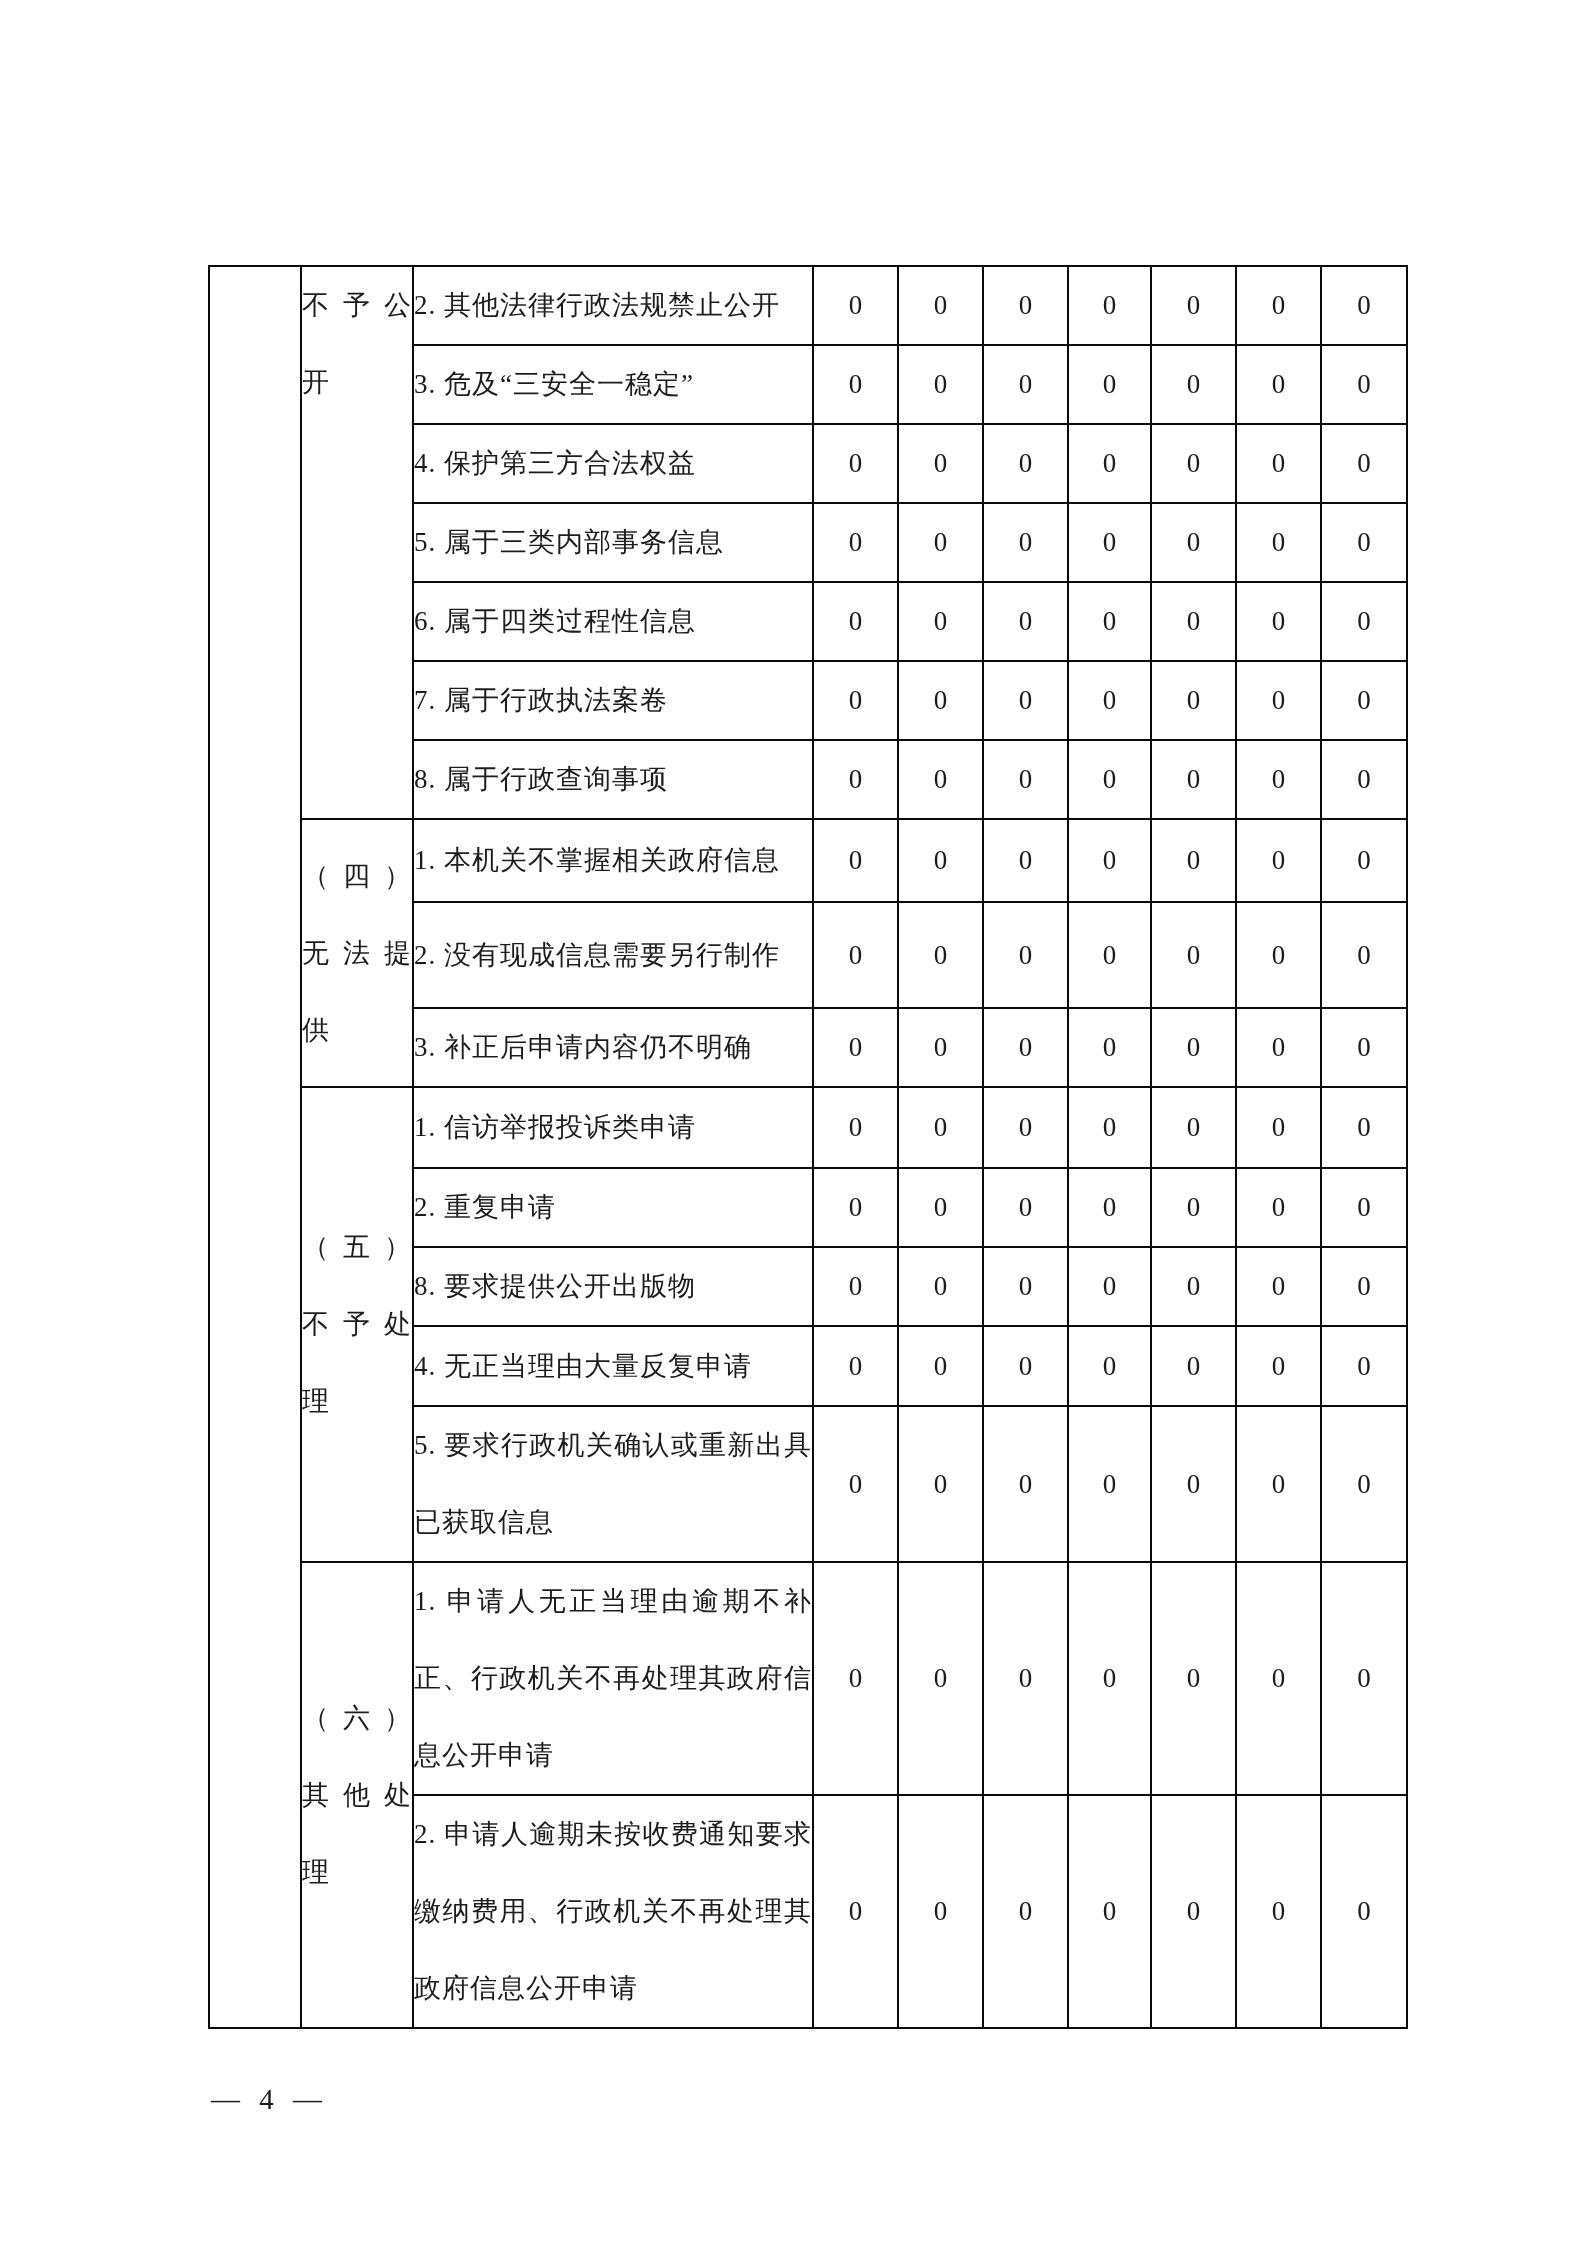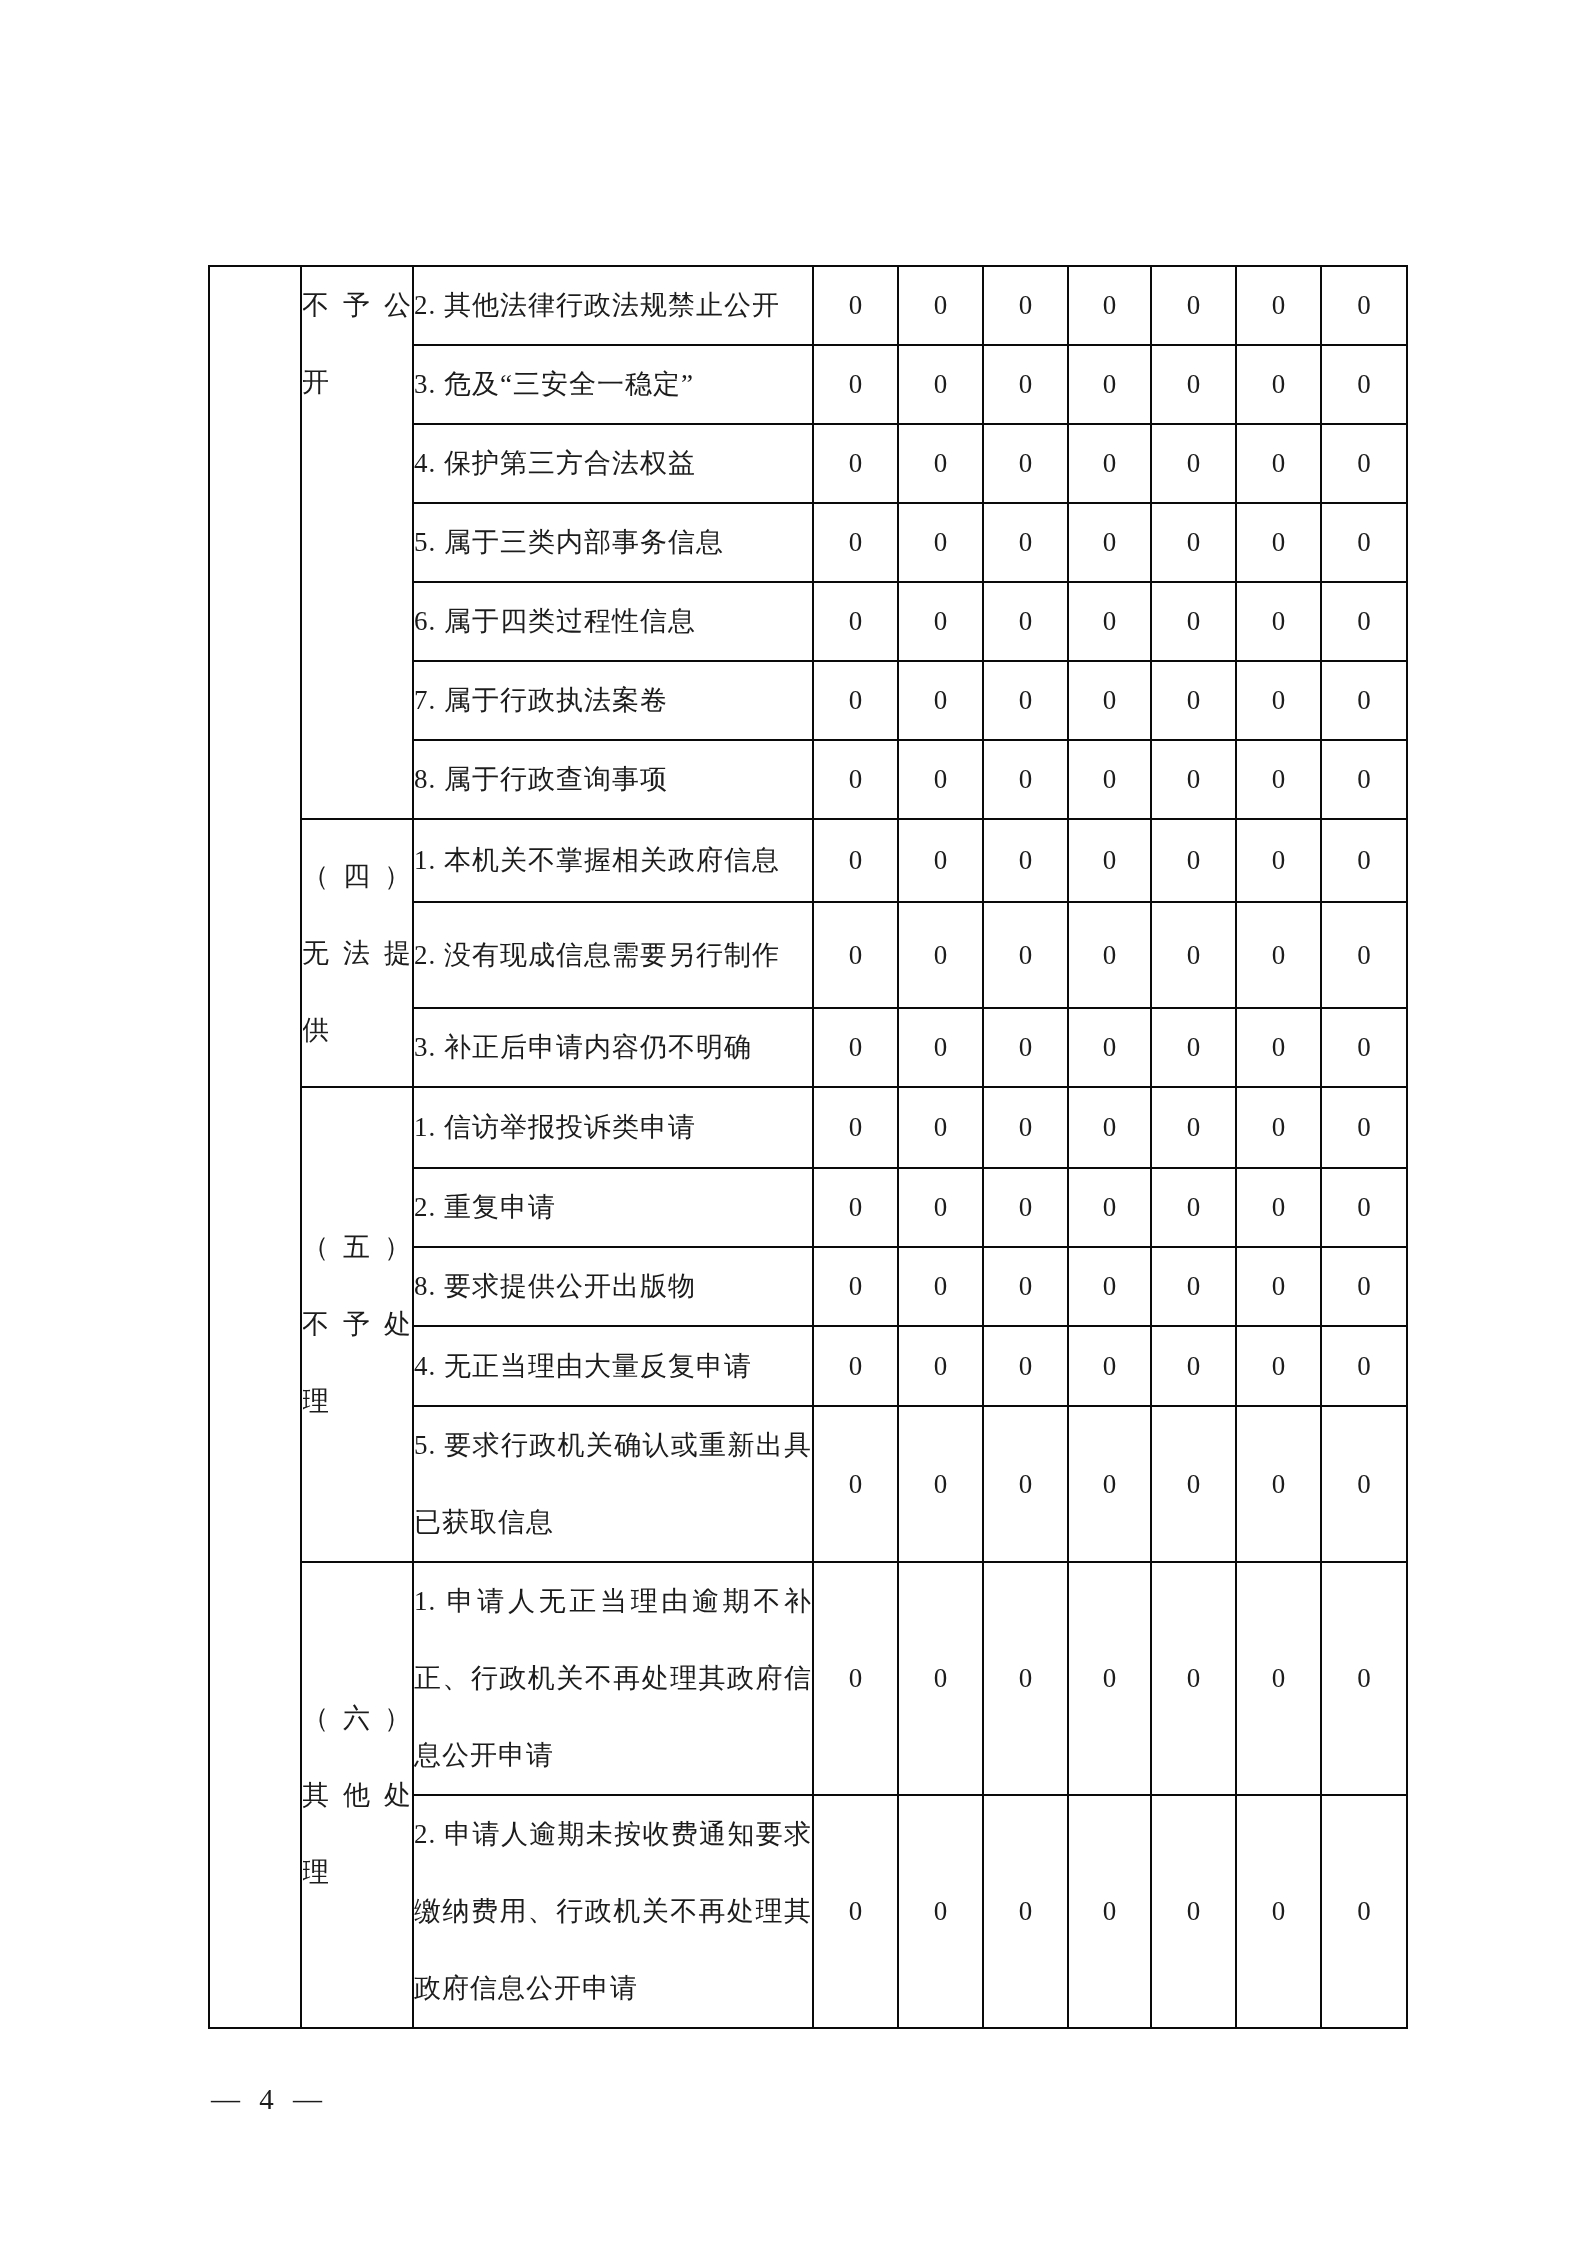--- a/index.html
+++ b/index.html
@@ -29,21 +29,20 @@
     overflow:hidden;
     background:#ffffff;
   }
   td.colA{ background:#ffffff; }
   td.colB{
     text-align:left;
     padding:0 6px 0 8px;
     letter-spacing:1px;
     word-break:break-all;
     text-align:justify;
-    border-radius:29px;
   }
   td.colB.topAlign{ vertical-align:top; }
   td.colC{
     text-align:justify;
     padding:0 10px 0 13px;
     letter-spacing:1px;
     word-break:break-all;
   }
   td.colV{
     text-align:center;

